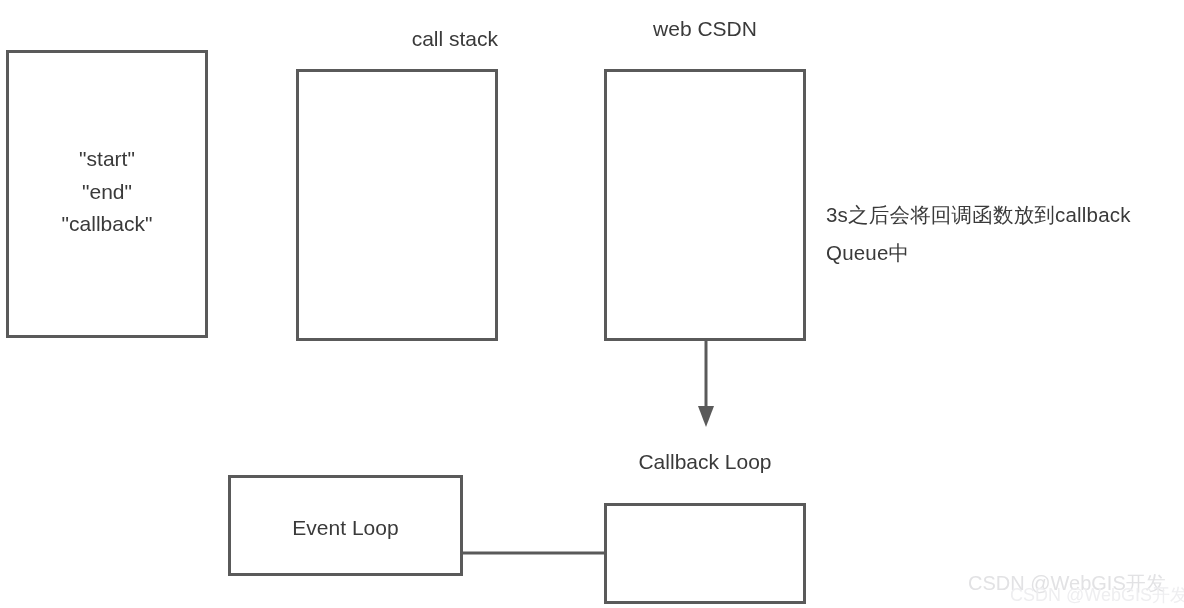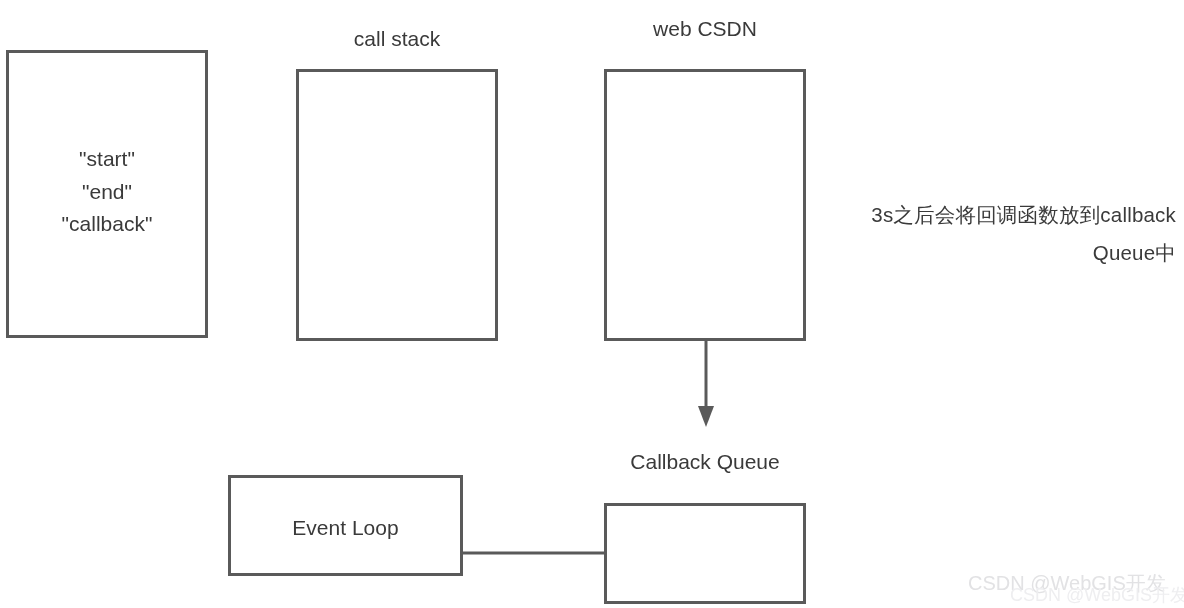--- a/index.html
+++ b/index.html
@@ -82,30 +82,30 @@
       <polygon points="429,553 450,545 450,561" fill="#5a5a5a"></polygon>
     </g>
   </svg>
 
   <div class="box" style="left:6px; top:50px; width:202px; height:288px;">
     <div class="box-label-inside" style="top:90px;">"start"
 "end"
 "callback"</div>
   </div>
 
-  <div class="caption" style="left:296px; top:27px; width:202px;">call stack</div>
+  <div class="caption" style="left:296px; top:27px; width:202px;text-align:right;">call stack</div>
   <div class="box" style="left:296px; top:69px; width:202px; height:272px;"></div>
 
   <div class="caption" style="left:604px; top:17px; width:202px;">web CSDN</div>
   <div class="box" style="left:604px; top:69px; width:202px; height:272px;"></div>
 
-  <div class="annotation" style="left:826px; top:196px; width:350px;text-align:right;">3s之后会将回调函数放到callback
+  <div class="annotation" style="left:826px; top:196px; width:350px;">3s之后会将回调函数放到callback
 Queue中</div>
 
-  <div class="caption" style="left:604px; top:450px; width:202px;">Callback Queue</div>
+  <div class="caption" style="left:604px; top:450px; width:202px;">Callback Loop</div>
   <div class="box" style="left:604px; top:503px; width:202px; height:101px;"></div>
 
   <div class="box" style="left:228px; top:475px; width:235px; height:101px;">
     <div class="box-label-inside" style="top:34px;">Event Loop</div>
   </div>
 
   <div class="watermark" style="left:968px; top:570px;">CSDN @WebGIS开发</div>
   <div class="watermark faint" style="left:1010px; top:583px; font-size:18px;">CSDN @WebGIS开发</div>
 
 </div>

